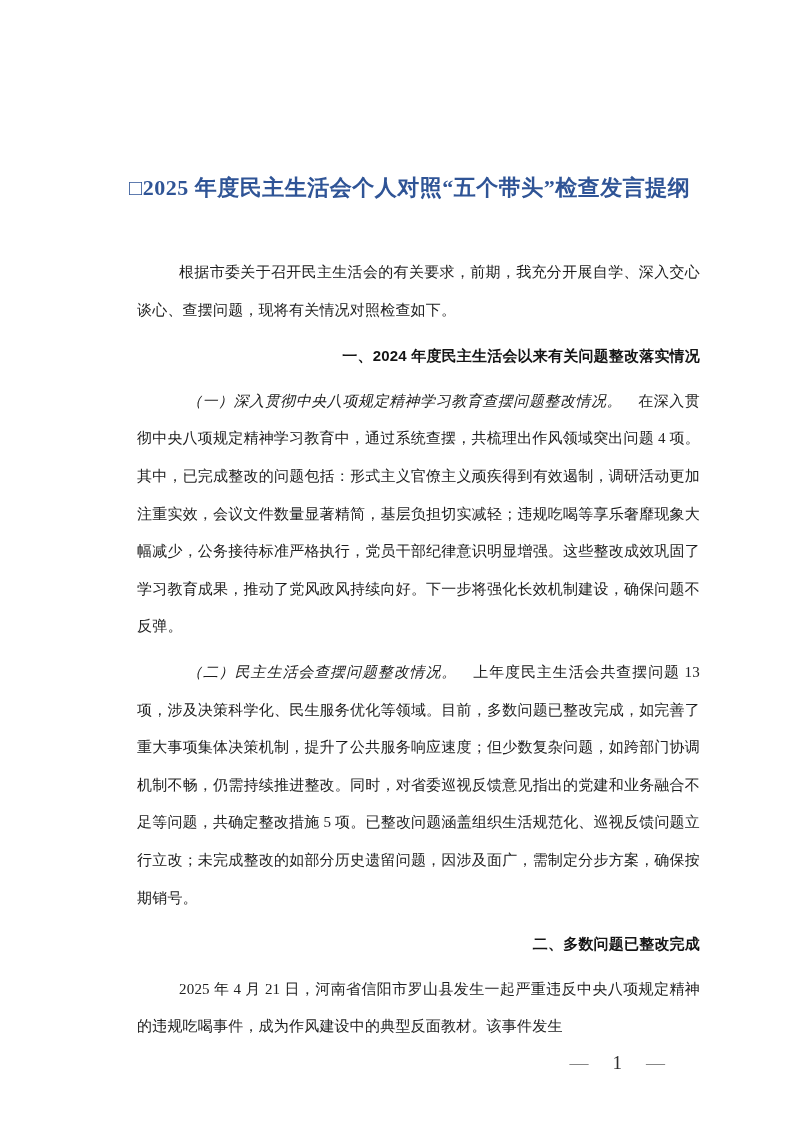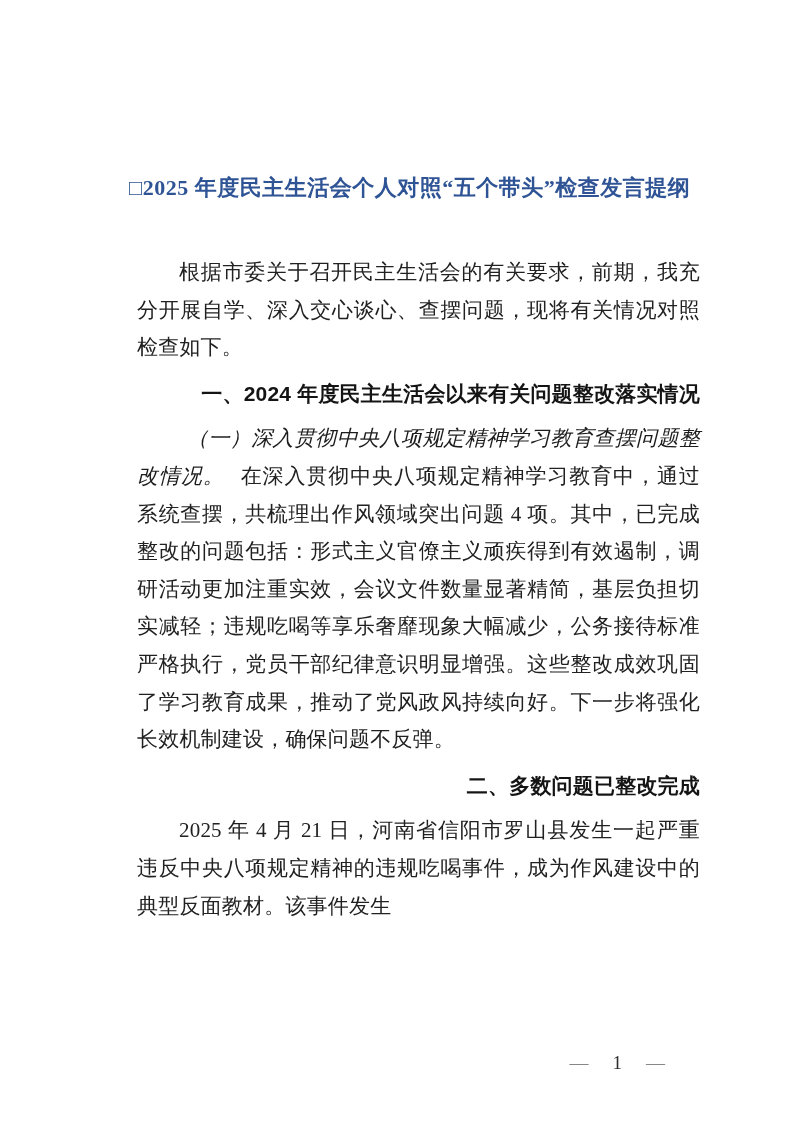--- a/index.html
+++ b/index.html
@@ -18,21 +18,21 @@
     font-family: "Liberation Serif", "DejaVu Serif", serif;
     font-weight: bold;
     font-size: 22px;
     line-height: 32px;
     color: var(--title-blue, #2F5496);
     white-space: nowrap;
     letter-spacing: 0.5px;
     margin-bottom: 50px;
   }
   .content p {
-    font-size: 21px;
+    font-size: 15px;
     line-height: 37.6px;
     text-align: justify;
     text-justify: inter-ideograph;
     text-indent: 42px;
     color: var(--body-text, #212121);
     letter-spacing: 0.2px;
   }
   .content p.heading {
     font-family: "Liberation Sans", "DejaVu Sans", sans-serif;
     font-weight: bold;
@@ -63,20 +63,21 @@
   <h1 class="doc-title">□2025 年度民主生活会个人对照“五个带头”检查发言提纲</h1>
 
   <div class="content">
 
     <p>根据市委关于召开民主生活会的有关要求，前期，我充分开展自学、深入交心谈心、查摆问题，现将有关情况对照检查如下。</p>
 
     <p class="heading">一、2024 年度民主生活会以来有关问题整改落实情况</p>
 
     <p><span class="lead">（一）深入贯彻中央八项规定精神学习教育查摆问题整改情况。</span><span>在深入贯彻中央八项规定精神学习教育中，通过系统查摆，共梳理出作风领域突出问题 4 项。其中，已完成整改的问题包括：形式主义官僚主义顽疾得到有效遏制，调研活动更加注重实效，会议文件数量显著精简，基层负担切实减轻；违规吃喝等享乐奢靡现象大幅减少，公务接待标准严格执行，党员干部纪律意识明显增强。这些整改成效巩固了学习教育成果，推动了党风政风持续向好。下一步将强化长效机制建设，确保问题不反弹。</span></p>
 
+    <p><span class="lead">（二）民主生活会查摆问题整改情况。</span><span>上年度民主生活会共查摆问题 13 项，涉及决策科学化、民生服务优化等领域。目前，多数问题已整改完成，如完善了重大事项集体决策机制，提升了公共服务响应速度；但少数复杂问题，如跨部门协调机制不畅，仍需持续推进整改。同时，对省委巡视反馈意见指出的党建和业务融合不足等问题，共确定整改措施 5 项。已整改问题涵盖组织生活规范化、巡视反馈问题立行立改；未完成整改的如部分历史遗留问题，因涉及面广，需制定分步方案，确保按期销号。</span></p>
 
     <p class="heading">二、多数问题已整改完成</p>
 
     <p>2025 年 4 月 21 日，河南省信阳市罗山县发生一起严重违反中央八项规定精神的违规吃喝事件，成为作风建设中的典型反面教材。该事件发生</p>
 
   </div>
 
   <div class="page-footer">
     <span class="dash">—</span><span class="num">1</span><span class="dash">—</span>
   </div>

